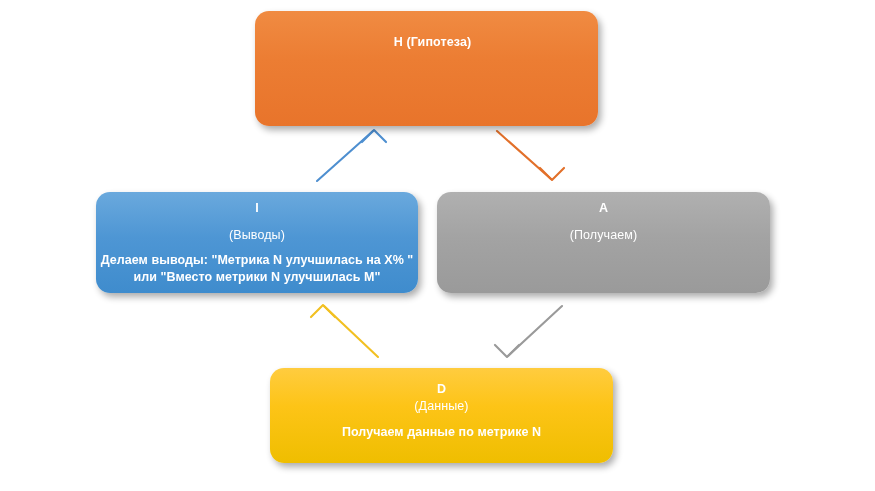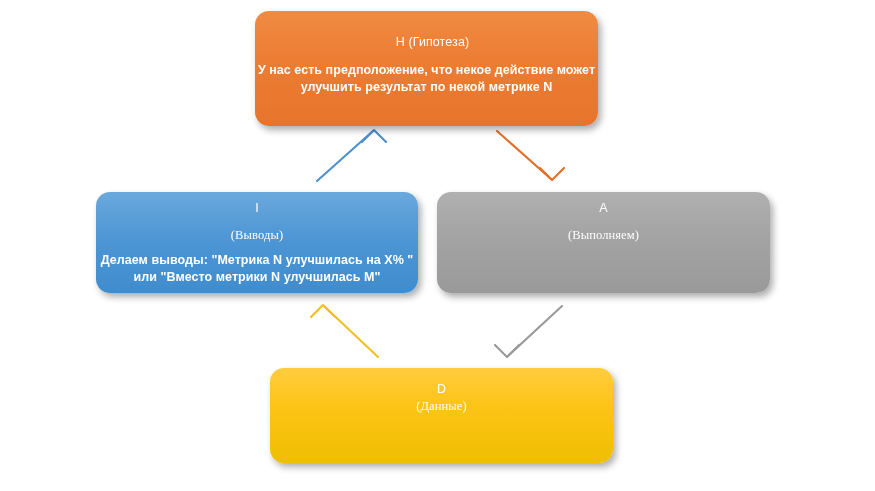--- a/index.html
+++ b/index.html
@@ -29,32 +29,31 @@
     box-shadow: 3px 4px 7px rgba(0,0,0,0.33);
     display: flex;
     flex-direction: column;
     justify-content: flex-start;
     align-items: center;
     overflow: hidden;
   }
   .node-title {
     font-size: 12.5px;
     line-height: 15px;
-    font-weight: 400;
+    font-weight: 700;
     color: #ffffff;
     letter-spacing: 0.1px;
     text-align: right;
   }
   .node-sub {
     font-size: 12.5px;
     line-height: 15px;
     font-weight: 400;
     color: #ffffff;
     letter-spacing: 0.1px;
-    font-family: Liberation Serif, serif;
   }
   .node-body {
     font-size: 12.5px;
     line-height: 17px;
     font-weight: 700;
     color: #ffffff;
     letter-spacing: 0.05px;
     padding: 0 10px;
   }
 
@@ -137,32 +136,32 @@
     </g>
 
     <g>
       <path d="M 378,357 L 324,306" fill="none" stroke="#f2c021" stroke-width="2.1" stroke-linecap="round"></path>
       <path d="M 340,305 L 323,305 L 323,322" fill="none" stroke="#f2c021" stroke-width="2.1" stroke-linecap="round" stroke-linejoin="round" transform="rotate(45 323 305)"></path>
     </g>
   </svg>
 
   <div class="node" id="node-h">
     <div class="node-title">H (Гипотеза)</div>
-    <div class="node-body">У нас есть предположение, что некое действие может улучшить результат по некой метрике N</div>
   </div>
 
   <div class="node" id="node-i">
     <div class="node-title">I</div>
     <div class="node-sub">(Выводы)</div>
     <div class="node-body">Делаем выводы: "Метрика N улучшилась на X% " или  "Вместо метрики N улучшилась M"</div>
   </div>
 
   <div class="node" id="node-a">
     <div class="node-title">A</div>
-    <div class="node-sub">(Выполняем)</div>
+    <div class="node-sub">(Получаем)</div>
   </div>
 
   <div class="node" id="node-d">
     <div class="node-title">D</div>
     <div class="node-sub">(Данные)</div>
+    <div class="node-body">Получаем данные по метрике N</div>
   </div>
 
 </div>
 
 </body></html>

